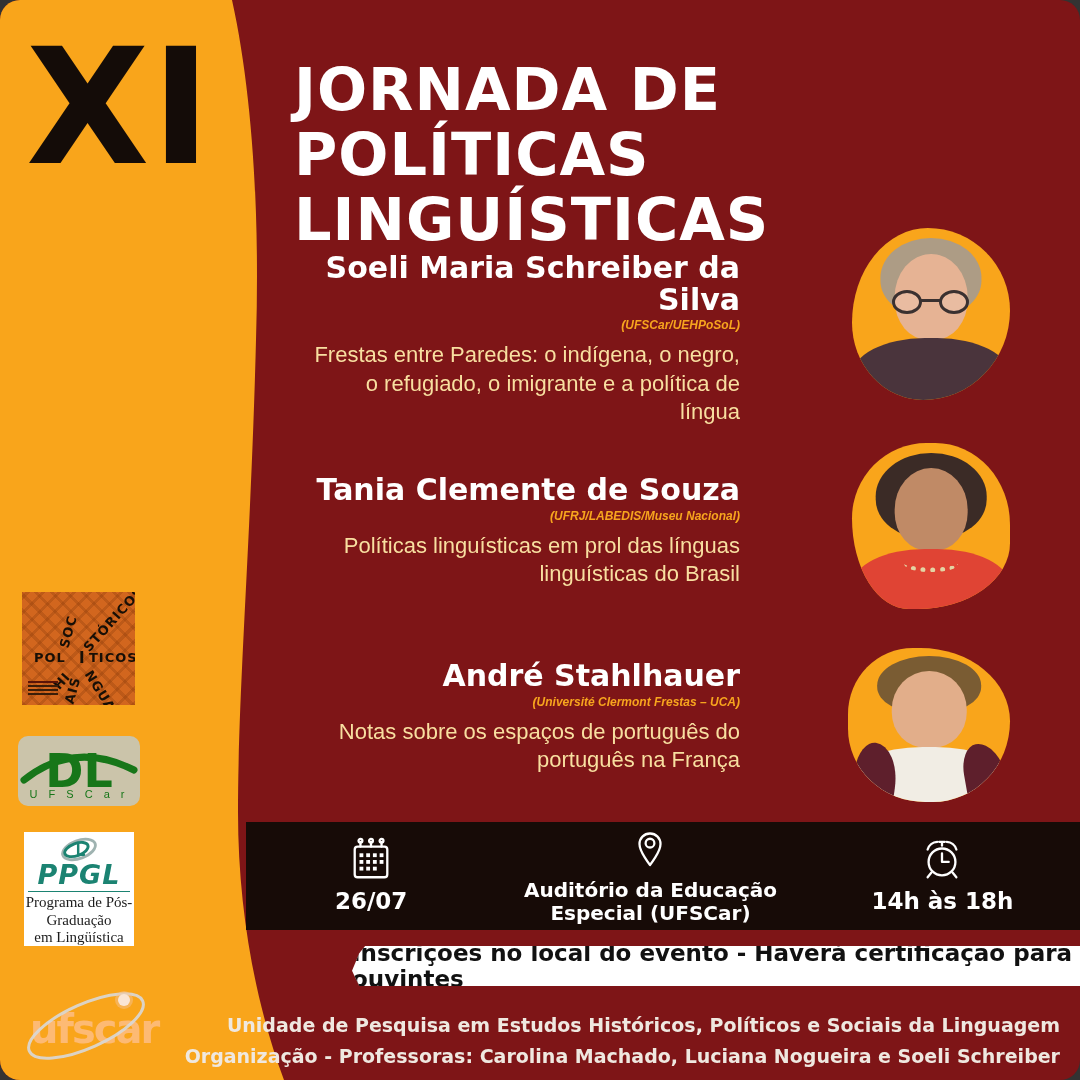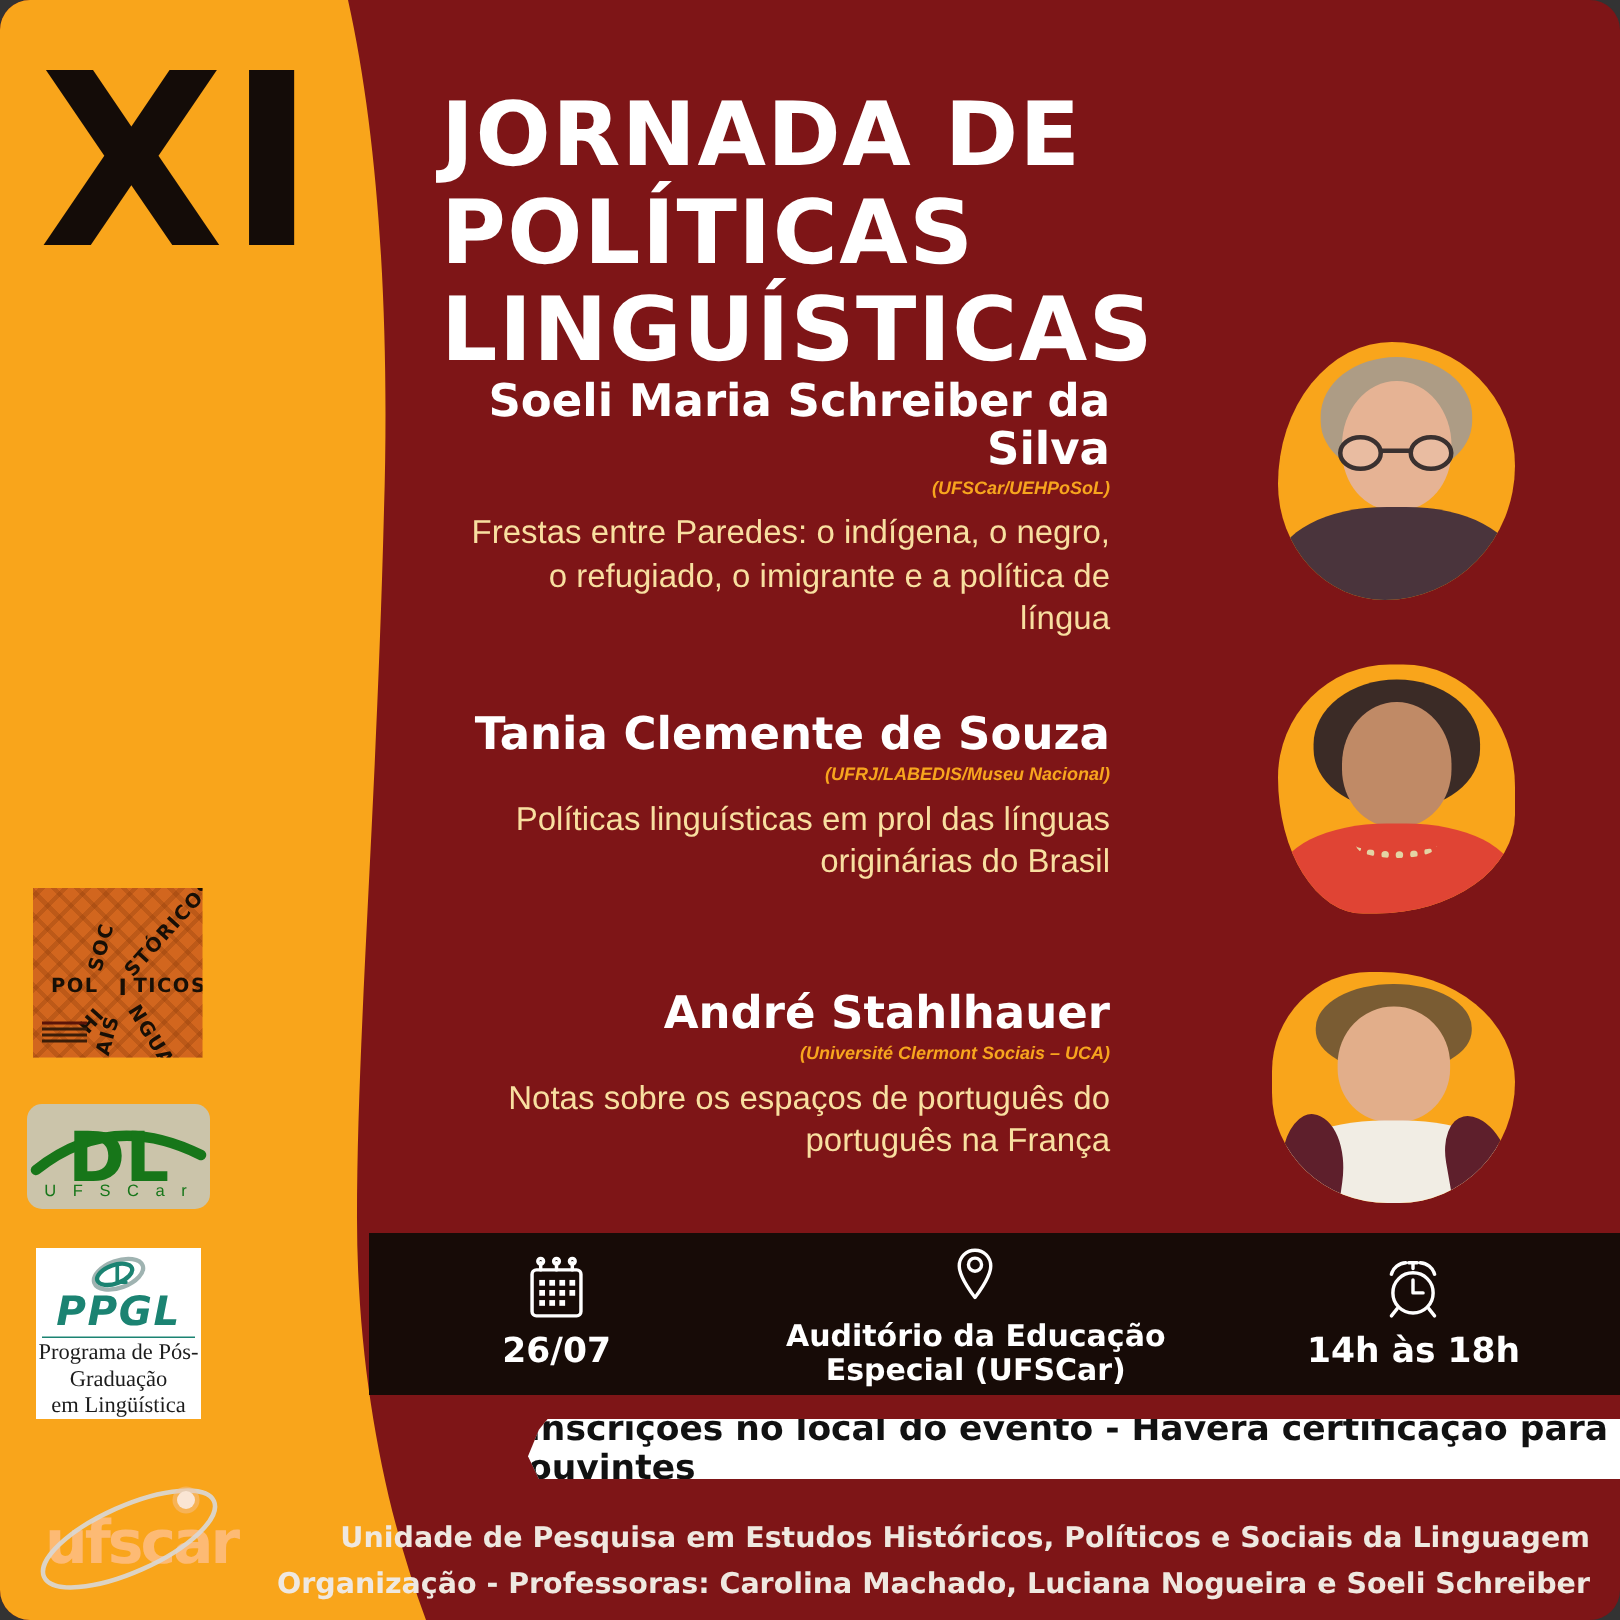--- a/index.html
+++ b/index.html
@@ -170,35 +170,35 @@
       <div class="p-ring ring-r"></div>
         <div class="p-bridge"></div>
     </div>
   </div>
 
   <div class="speaker-text sp2">
     <div class="sp-name">Tania Clemente de Souza</div>
     <div class="sp-affil">(UFRJ/LABEDIS/Museu Nacional)</div>
     <div class="sp-talk">
       <div>Políticas linguísticas em prol das línguas</div>
-      <div>originárias do Brasil</div>
+      <div>linguísticas do Brasil</div>
     </div>
   </div>
   <div class="blob blob2">
     <div class="person person-tania">
       <div class="p-hair"></div>
         <div class="p-face"></div>
         <div class="p-torso"></div>
       <div class="p-neck"></div>
     </div>
   </div>
 
   <div class="speaker-text sp3">
     <div class="sp-name">André Stahlhauer</div>
-    <div class="sp-affil">(Université Clermont Sociais – UCA)</div>
+    <div class="sp-affil">(Université Clermont Frestas – UCA)</div>
     <div class="sp-talk">
       <div>Notas sobre os espaços de português do</div>
       <div>português na França</div>
     </div>
   </div>
   <div class="blob blob3">
     <div class="person person-andre">
       <div class="p-hair"></div>
         <div class="p-face"></div>
         <div class="p-torso"></div>

